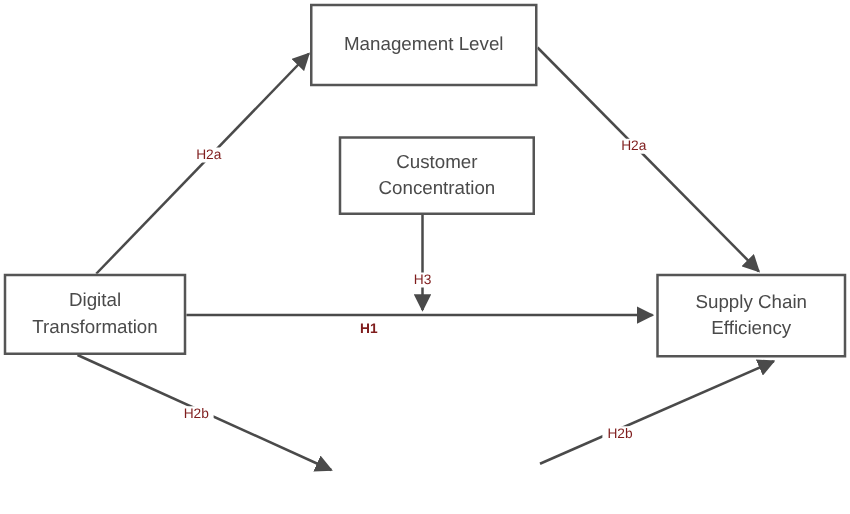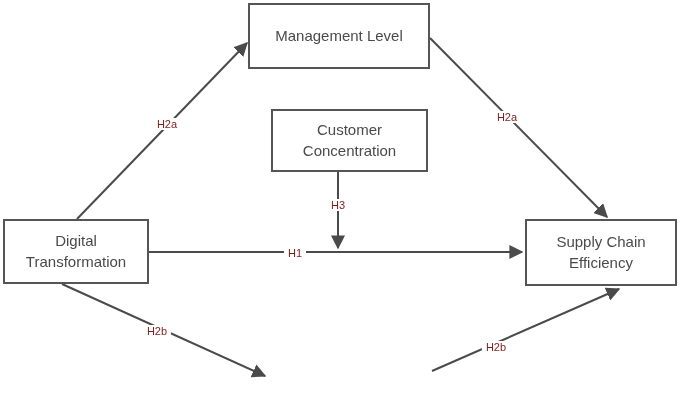--- a/index.html
+++ b/index.html
@@ -45,22 +45,22 @@
     position: absolute;
     transform: translate(-50%, -50%);
     background: #ffffff;
     color: #7f1d1d;
     font-size: 11px;
     padding: 0 4px;
     white-space: nowrap;
   }
   .label-h2a-left  { left: 167px; top: 124px; }
   .label-h2a-right { left: 507px; top: 117px; }
-  .label-h1        { left: 295px; top: 253px; }
-  .label-h3        { left: 338px; top: 205px; }
+  .label-h1        { left: 295px; top: 263px; font-weight: bold; }
+  .label-h3        { left: 338px; top: 224px; }
   .label-h2b-left  { left: 157px; top: 331px; }
   .label-h2b-right { left: 496px; top: 347px; }
 </style>
 </head>
 <body>
 
 <div class="canvas">
 
   <svg class="edges-layer" width="680" height="411" viewBox="0 0 680 411" xmlns="http://www.w3.org/2000/svg">
     <defs>

